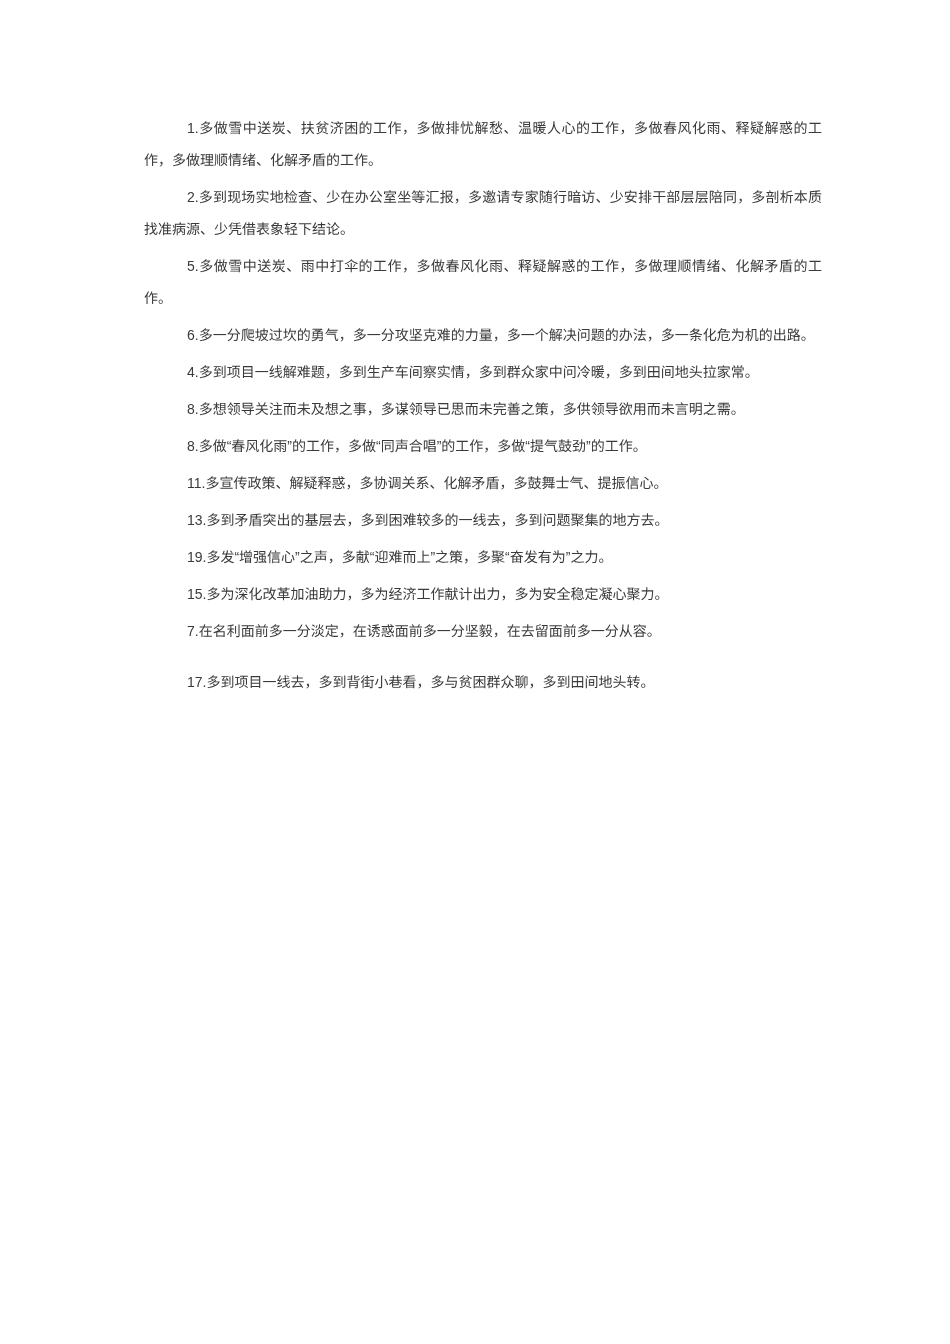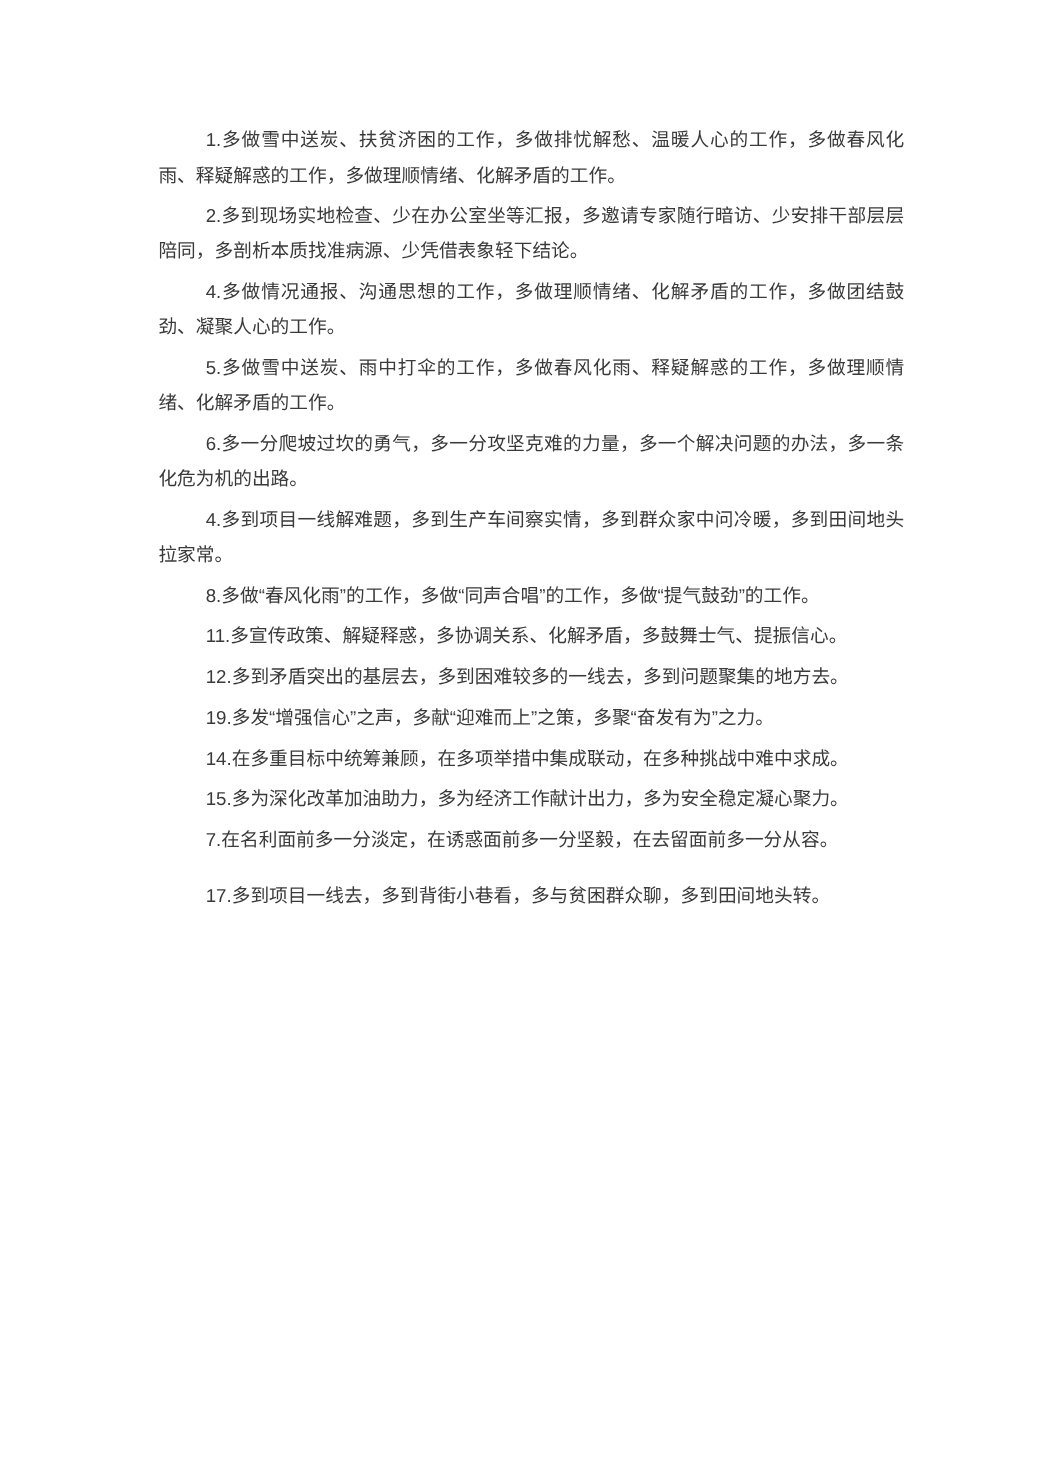--- a/index.html
+++ b/index.html
@@ -23,21 +23,21 @@
     position: absolute;
     left: 144px;
     top: 112px;
     width: 678px;
   }
 
   .para {
     margin: 0 0 5px 0;
     padding: 0;
     font-family: "Liberation Sans", "DejaVu Sans", sans-serif;
-    font-size: 17px;
+    font-size: 14px;
     line-height: 32px;
     color: #3a3a3a;
     text-indent: 43px;
     text-align: justify;
     text-justify: inter-ideograph;
     letter-spacing: 0;
     word-break: break-all;
     -webkit-font-smoothing: antialiased;
   }
 
@@ -46,27 +46,26 @@
     margin-top: 19px;
   }
 </style>
 </head>
 <body>
 
 <div class="page">
   <div class="doc-body">
     <p class="para">1.多做雪中送炭、扶贫济困的工作，多做排忧解愁、温暖人心的工作，多做春风化雨、释疑解惑的工作，多做理顺情绪、化解矛盾的工作。</p>
     <p class="para">2.多到现场实地检查、少在办公室坐等汇报，多邀请专家随行暗访、少安排干部层层陪同，多剖析本质找准病源、少凭借表象轻下结论。</p>
-    <p class="para">4.多做情况通报、沟通思想的工作，多做理顺情绪、化解矛盾的工作，多做团结鼓劲、凝聚人心的工作。</p>
     <p class="para">5.多做雪中送炭、雨中打伞的工作，多做春风化雨、释疑解惑的工作，多做理顺情绪、化解矛盾的工作。</p>
     <p class="para">6.多一分爬坡过坎的勇气，多一分攻坚克难的力量，多一个解决问题的办法，多一条化危为机的出路。</p>
     <p class="para">4.多到项目一线解难题，多到生产车间察实情，多到群众家中问冷暖，多到田间地头拉家常。</p>
+    <p class="para">8.多想领导关注而未及想之事，多谋领导已思而未完善之策，多供领导欲用而未言明之需。</p>
     <p class="para">8.多做“春风化雨”的工作，多做“同声合唱”的工作，多做“提气鼓劲”的工作。</p>
     <p class="para">11.多宣传政策、解疑释惑，多协调关系、化解矛盾，多鼓舞士气、提振信心。</p>
-    <p class="para">12.多到矛盾突出的基层去，多到困难较多的一线去，多到问题聚集的地方去。</p>
+    <p class="para">13.多到矛盾突出的基层去，多到困难较多的一线去，多到问题聚集的地方去。</p>
     <p class="para">19.多发“增强信心”之声，多献“迎难而上”之策，多聚“奋发有为”之力。</p>
-    <p class="para">14.在多重目标中统筹兼顾，在多项举措中集成联动，在多种挑战中难中求成。</p>
     <p class="para">15.多为深化改革加油助力，多为经济工作献计出力，多为安全稳定凝心聚力。</p>
     <p class="para">7.在名利面前多一分淡定，在诱惑面前多一分坚毅，在去留面前多一分从容。</p>
     <p class="para">17.多到项目一线去，多到背街小巷看，多与贫困群众聊，多到田间地头转。</p>
 
   </div>
 </div>
 
 </body></html>

